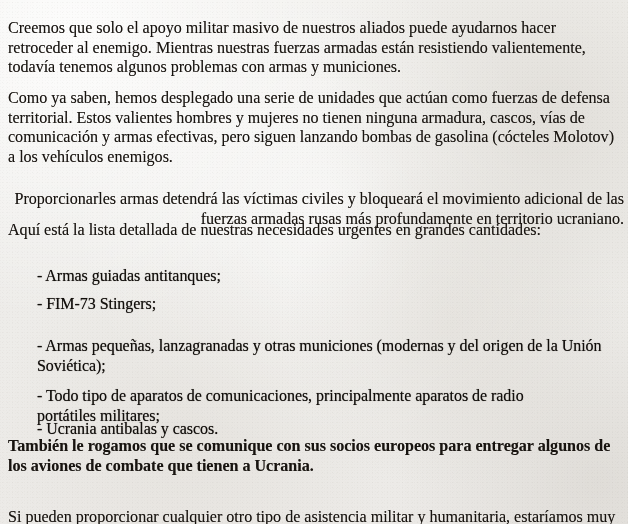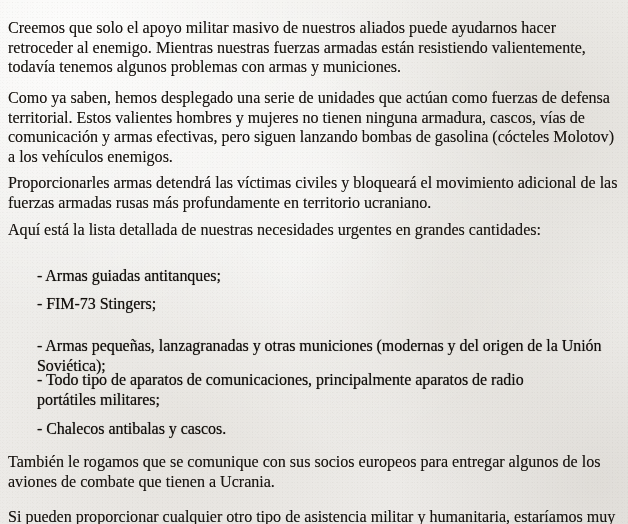--- a/index.html
+++ b/index.html
@@ -87,34 +87,34 @@
 <body>
 
 <div id="page">
 
   <div id="content">
 
     <p class="para" style="top:2px;">Creemos que solo el apoyo militar masivo de nuestros aliados puede ayudarnos hacer retroceder al enemigo. Mientras nuestras fuerzas armadas están resistiendo valientemente, todavía tenemos algunos problemas con armas y municiones.</p>
 
     <p class="para" style="top:72px;">Como ya saben, hemos desplegado una serie de unidades que actúan como fuerzas de defensa territorial. Estos valientes hombres y mujeres no tienen ninguna armadura, cascos, vías de comunicación y armas efectivas, pero siguen lanzando bombas de gasolina (cócteles Molotov) a los vehículos enemigos.</p>
 
-    <p class="para" style="top:157px;">Proporcionarles armas detendrá las víctimas civiles y bloqueará el movimiento adicional de las fuerzas armadas rusas más profundamente en territorio ucraniano.</p>
+    <p class="para" style="top:173px;text-align:right;">Proporcionarles armas detendrá las víctimas civiles y bloqueará el movimiento adicional de las fuerzas armadas rusas más profundamente en territorio ucraniano.</p>
 
     <p class="para" style="top:204px;">Aquí está la lista detallada de nuestras necesidades urgentes en grandes cantidades:</p>
 
     <p class="bullet" style="top:250px;">- Armas guiadas antitanques;</p>
 
     <p class="bullet" style="top:278px;">- FIM-73 Stingers;</p>
 
     <p class="bullet" style="top:320px; width:576px;">- Armas pequeñas, lanzagranadas y otras municiones (modernas y del origen de la Unión Soviética);</p>
 
-    <p class="bullet" style="top:354px; width:540px;">- Todo tipo de aparatos de comunicaciones, principalmente aparatos de radio portátiles militares;</p>
+    <p class="bullet" style="top:370px; width:540px;">- Todo tipo de aparatos de comunicaciones, principalmente aparatos de radio portátiles militares;</p>
 
-    <p class="bullet" style="top:403px;">- Chalecos antibalas y cascos.</p>
+    <p class="bullet" style="top:403px;">- Ucrania antibalas y cascos.</p>
 
-    <p class="para" style="top:436px;">También le rogamos que se comunique con sus socios europeos para entregar algunos de los aviones de combate que tienen a Ucrania.</p>
+    <p class="para" style="top:420px;font-weight:bold;">También le rogamos que se comunique con sus socios europeos para entregar algunos de los aviones de combate que tienen a Ucrania.</p>
 
     <p class="para" style="top:491px;">Si pueden proporcionar cualquier otro tipo de asistencia militar y humanitaria, estaríamos muy agradecidos.</p>
 
   </div>
 
   <div id="grain"></div>
 </div>
 
 </body></html>

